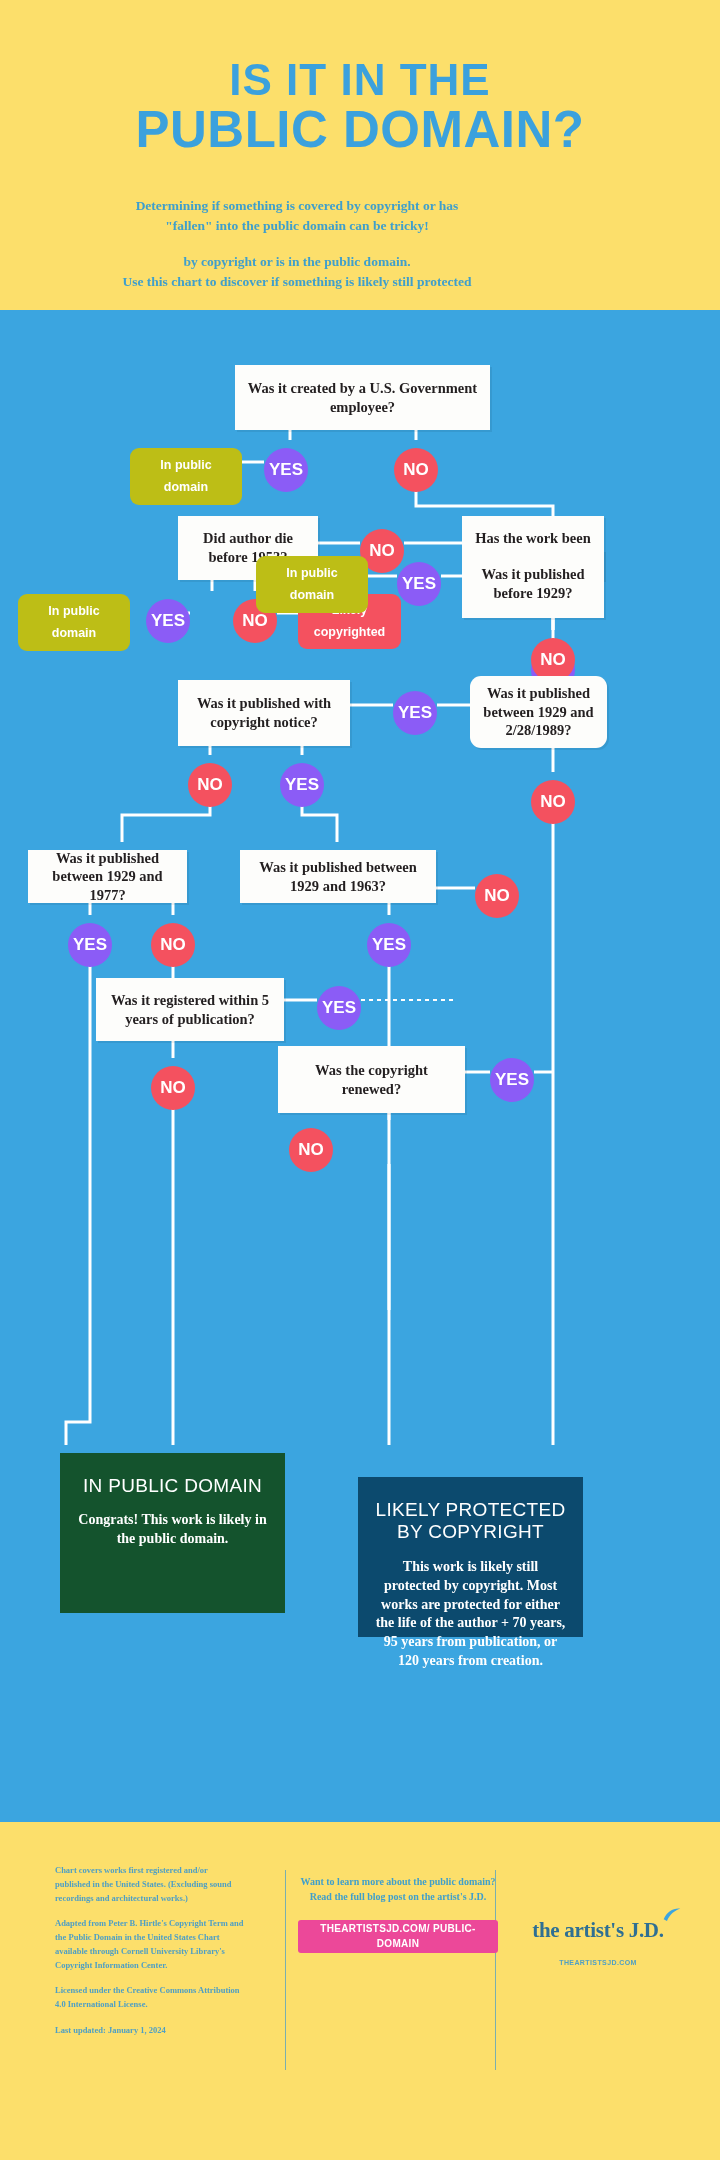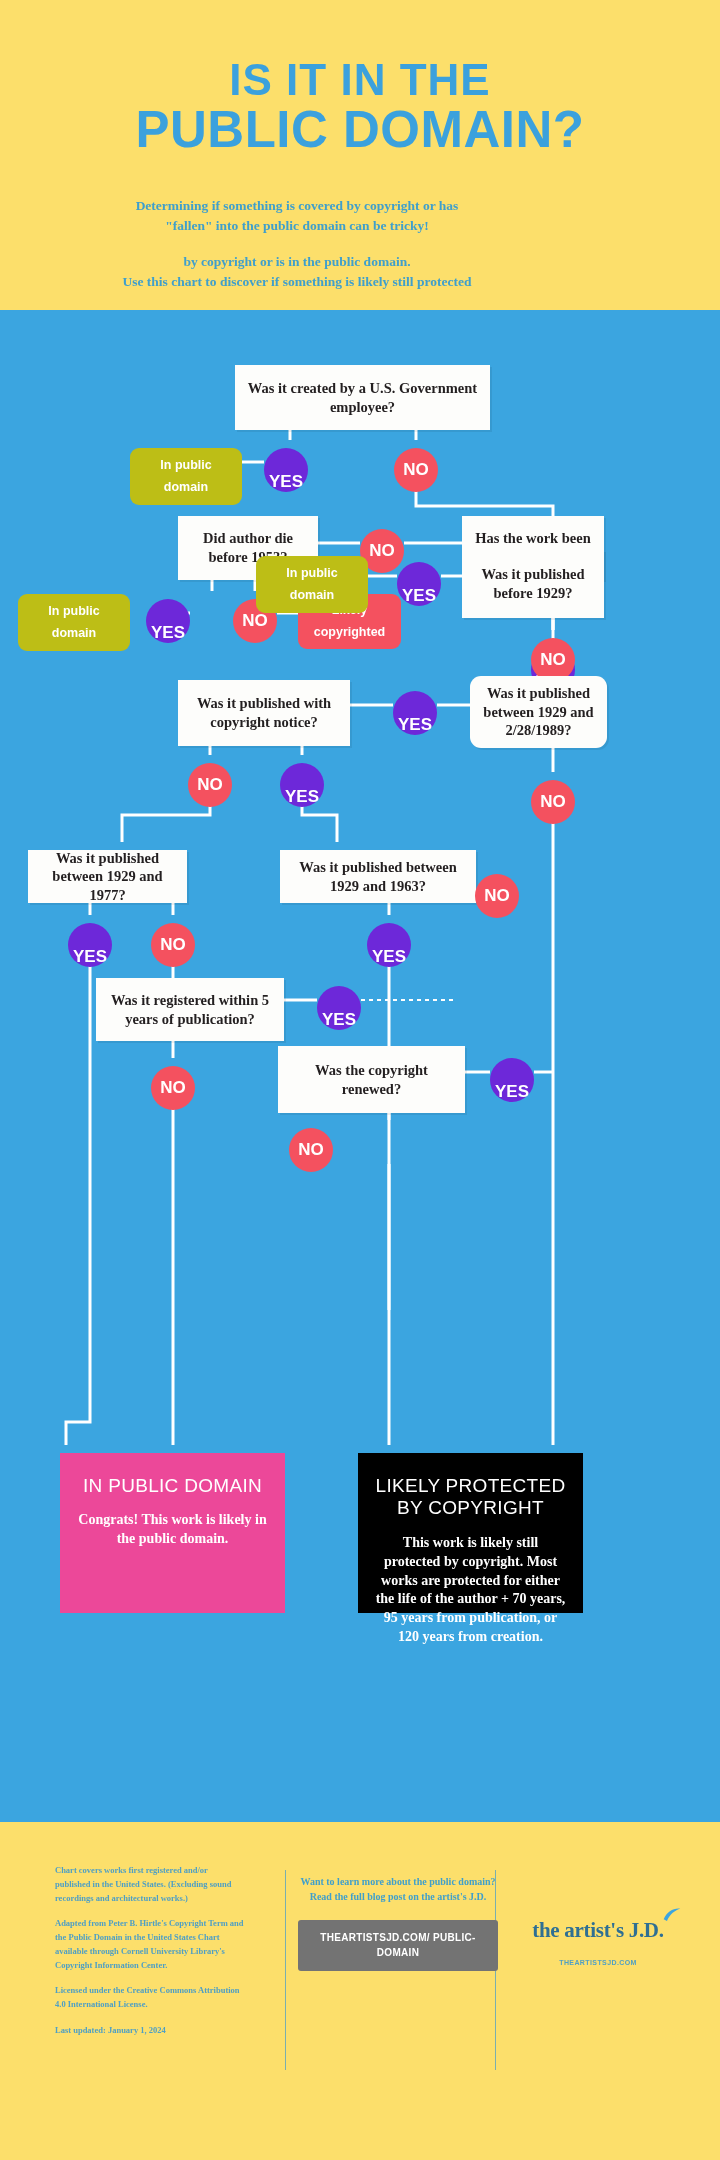--- a/index.html
+++ b/index.html
@@ -90,33 +90,33 @@
   
   .badge{
     position:absolute;
     border-radius:50%;
     color:#ffffff;
     font-family:"Liberation Sans", sans-serif;
     font-weight:bold;
     display:flex; align-items:center; justify-content:center;
     box-sizing:border-box;
   }
-  .badge-yes{ background:#6d28d9;align-items:flex-end;}
+  .badge-yes{ background:#8b5cf6;}
   .badge-no{ background:#f4515f;}
 
   
   .result{
     position:absolute;
     box-sizing:border-box;
     color:#ffffff;
     text-align:center;
     padding:22px 16px 16px 16px;
   }
-  .result.green{ background:#ec4899;}
-  .result.red{ background:#000000;}
+  .result.green{ background:#14532d;}
+  .result.red{ background:#0c4a6e;margin-top:24px;}
   .result h3{
     margin:0 0 14px 0;
     font-family:"Liberation Sans", sans-serif;
     font-weight:normal;
     font-size:19px;
     line-height:1.18;
     letter-spacing:0.3px;
   }
   .result p{
     margin:0;
@@ -156,27 +156,27 @@
   .cta-text{
     color:#3f9fcc;
     font-family:"Liberation Serif", serif;
     font-weight:bold;
     font-size:10px;
     line-height:1.5;
     margin-bottom:16px;
   }
   .cta-btn{
     display:inline-block;
-    background:#737373;
+    background:#ec4899;
     color:#ffffff;
     font-family:"Liberation Sans", sans-serif;
     font-weight:bold;
     font-size:10px;
     line-height:1.45;
-    padding:11px 16px;
+    padding:2px 16px;
     border-radius:3px;
     letter-spacing:0.3px;
   }
 
   .brandwrap{
     position:absolute; left:500px; top:96px; width:196px; text-align:center;
   }
   .brand{
     color:#2f6f93;
     font-family:"Liberation Serif", serif;
@@ -426,21 +426,21 @@
       </div>
 
       <div class="badge badge-no" style="left:531px; top:462px; width:44px; height:44px; font-size:17px;">
         <span>NO</span>
       </div>
 
       <div class="qbox" style="left:28px; top:532px; width:159px; height:53px;">
         <span>Was it published between 1929 and 1977?</span>
       </div>
 
-      <div class="qbox" style="left:240px; top:532px; width:196px; height:53px;margin-left:40px;">
+      <div class="qbox" style="left:240px; top:532px; width:196px; height:53px;">
         <span>Was it published between 1929 and 1963?</span>
       </div>
 
       <div class="badge badge-no" style="left:475px; top:556px; width:44px; height:44px; font-size:17px;">
         <span>NO</span>
       </div>
 
       <div class="badge badge-yes" style="left:68px; top:605px; width:44px; height:44px; font-size:17px;">
         <span>YES</span>
       </div>

